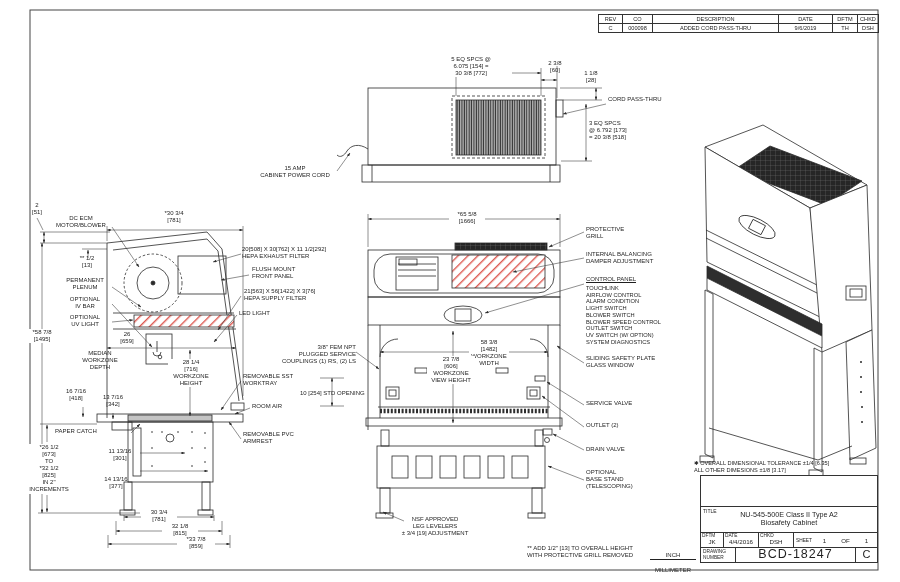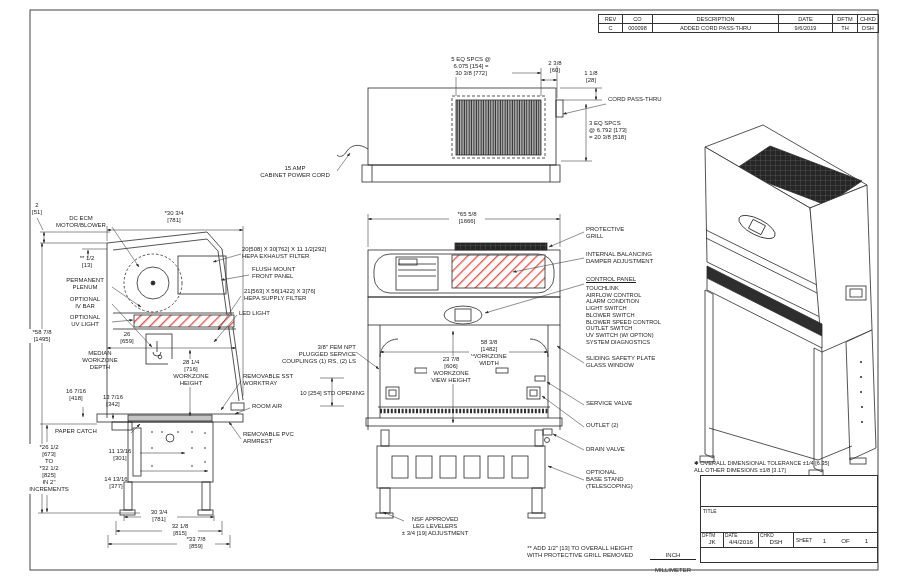--- a/index.html
+++ b/index.html
@@ -433,20 +433,22 @@
     <td>TH</td>
     <td>DSH</td>
   </tr>
 </tbody>
     </table>
 
 <div class="tb">
   <div class="tb-row tb-logo"></div>
   <div class="tb-row tb-title">
     <span class="t-label">TITLE</span>
+    <div class="t-text">NU-545-500E Class II Type A2
+Biosafety Cabinet</div>
   </div>
   <div class="tb-row tb-info">
     <div class="cell" style="width:23px">
       <span class="mini">DFTM</span>
       <span class="val">JK</span>
     </div>
     <div class="cell" style="width:35px">
       <span class="mini">DATE</span>
       <span class="val">4/4/2016</span>
     </div>
@@ -454,15 +456,21 @@
       <span class="mini">CHKD</span>
       <span class="val">DSH</span>
     </div>
     <div class="cell sheetcell">
       <span class="mini">SHEET</span>
       <span class="sv">1</span>
       <span class="sv">OF</span>
       <span class="sv">1</span>
     </div>
   </div>
+  <div class="tb-row tb-num">
+    <div class="cell dnlab">DRAWING
+NUMBER</div>
+    <div class="cell dwgnum">BCD-18247</div>
+    <div class="cell revletter">C</div>
+  </div>
 </div>
 
 </div>
 
 </body></html>

